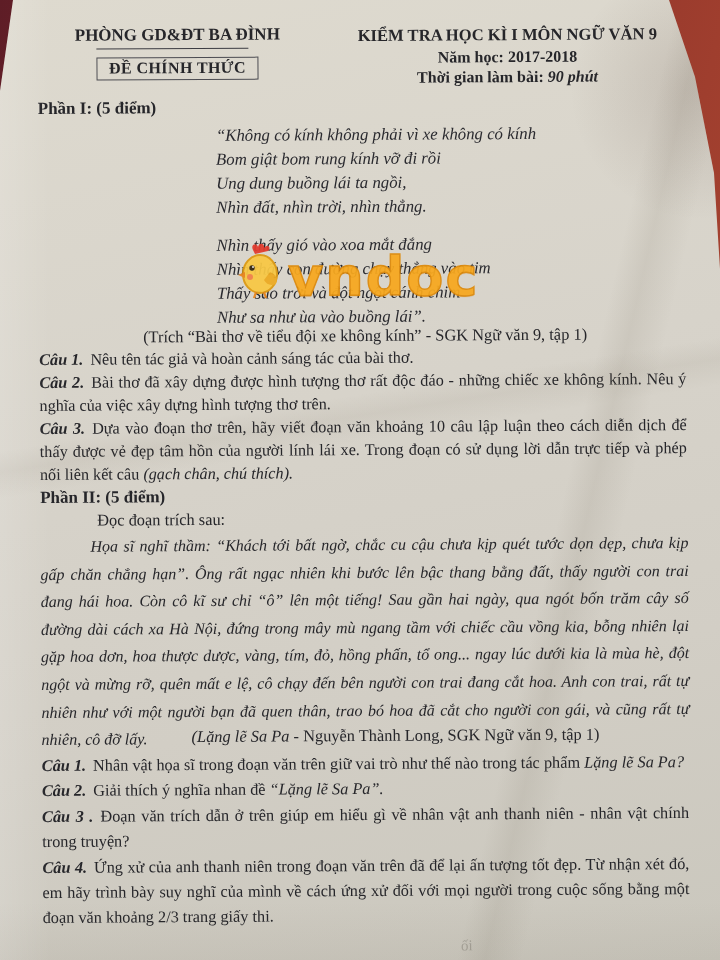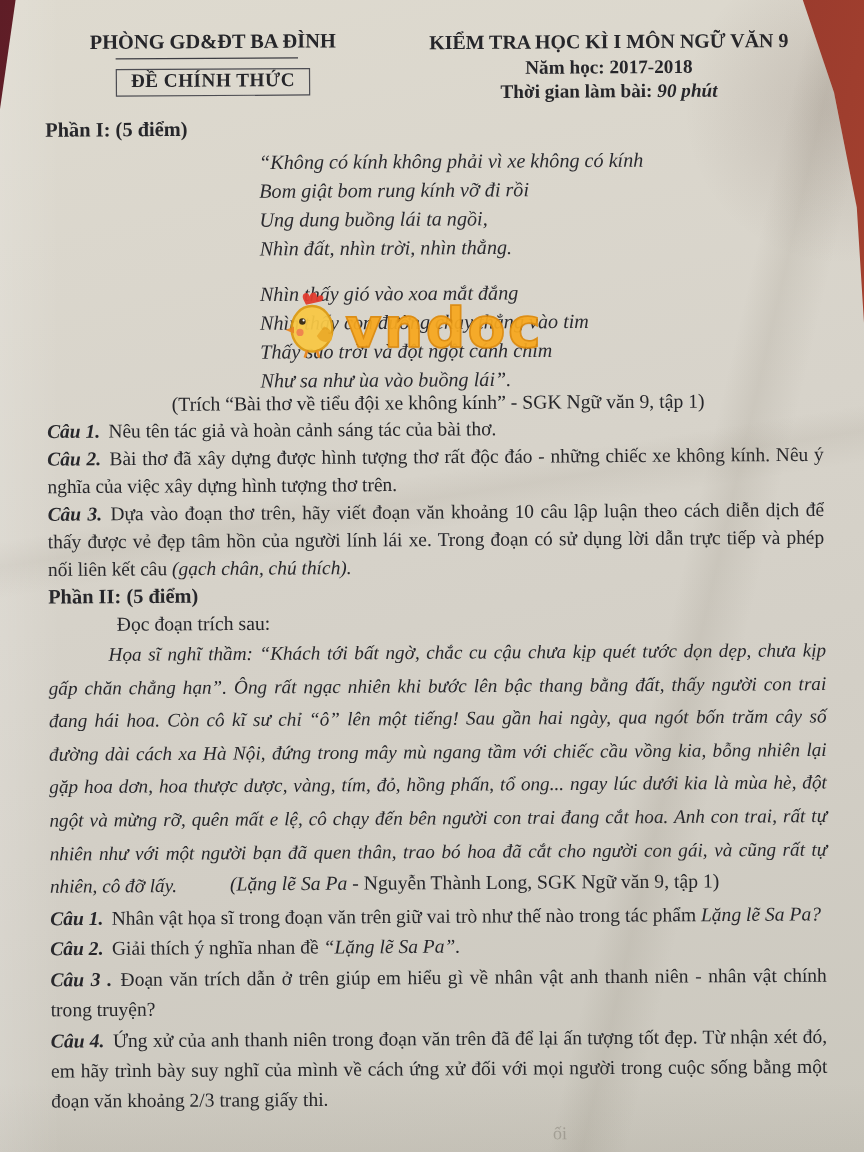--- a/index.html
+++ b/index.html
@@ -51,21 +51,21 @@
   .q{margin:0;}
   .qlabel{font-weight:bold;font-style:italic;margin-right:7px;}
 
   .doc-intro{position:absolute;left:40px;top:509px;padding-left:57px;font-size:16.4px;}
   .passage{position:absolute;left:40px;top:531px;width:648px;font-style:italic;font-size:16px;line-height:27.6px;text-align:justify;text-indent:50px;margin:0;}
   .p2-source{position:absolute;left:40px;top:726px;width:652px;padding-left:150px;font-size:16.4px;box-sizing:border-box;white-space:nowrap;}
 
   
   .watermark{position:absolute;left:236px;top:242px;display:flex;align-items:flex-start;z-index:6;opacity:.94;}
   .wm-text{
-    font-family:"DejaVu Sans",sans-serif;font-weight:bold;font-size:46px;line-height:1;
+    font-family:"DejaVu Sans",sans-serif;font-weight:bold;font-size:54px;line-height:1;
     color:#f7a81f;letter-spacing:2px;margin-left:2px;margin-top:8px;
     -webkit-text-stroke:1.4px #dd8a0c;
     text-shadow:0 1px 1px rgba(200,120,10,.55);
   }
   .faint-bleed{position:absolute;left:458px;top:938px;font-size:15px;color:#5f5b52;opacity:.33;}
 </style>
 </head>
 <body>
 
 <div class="paper">

